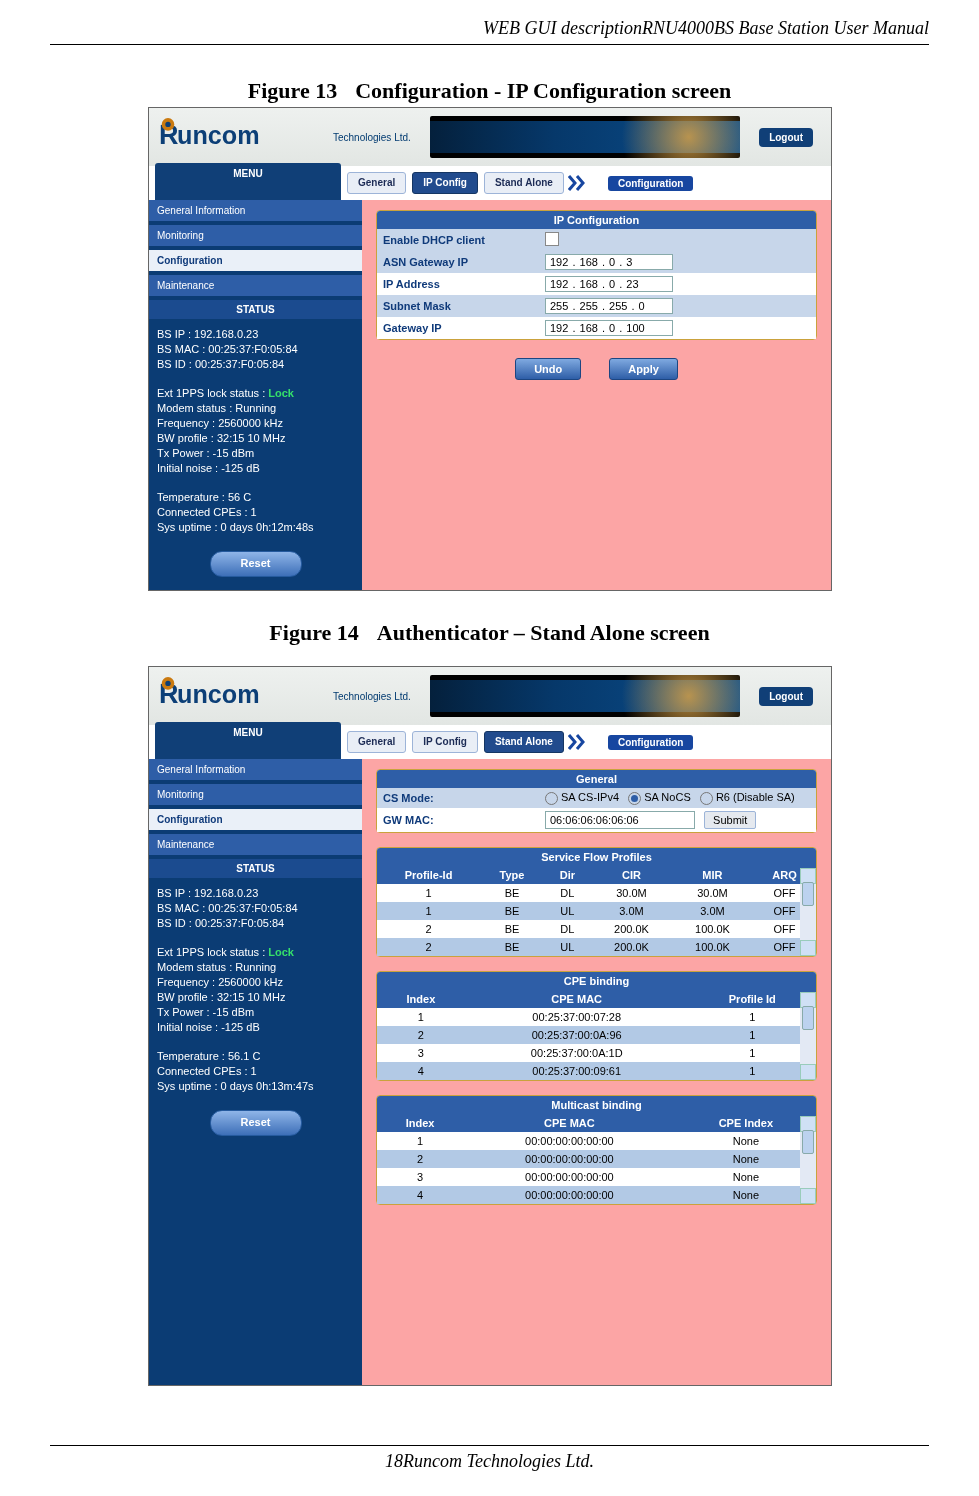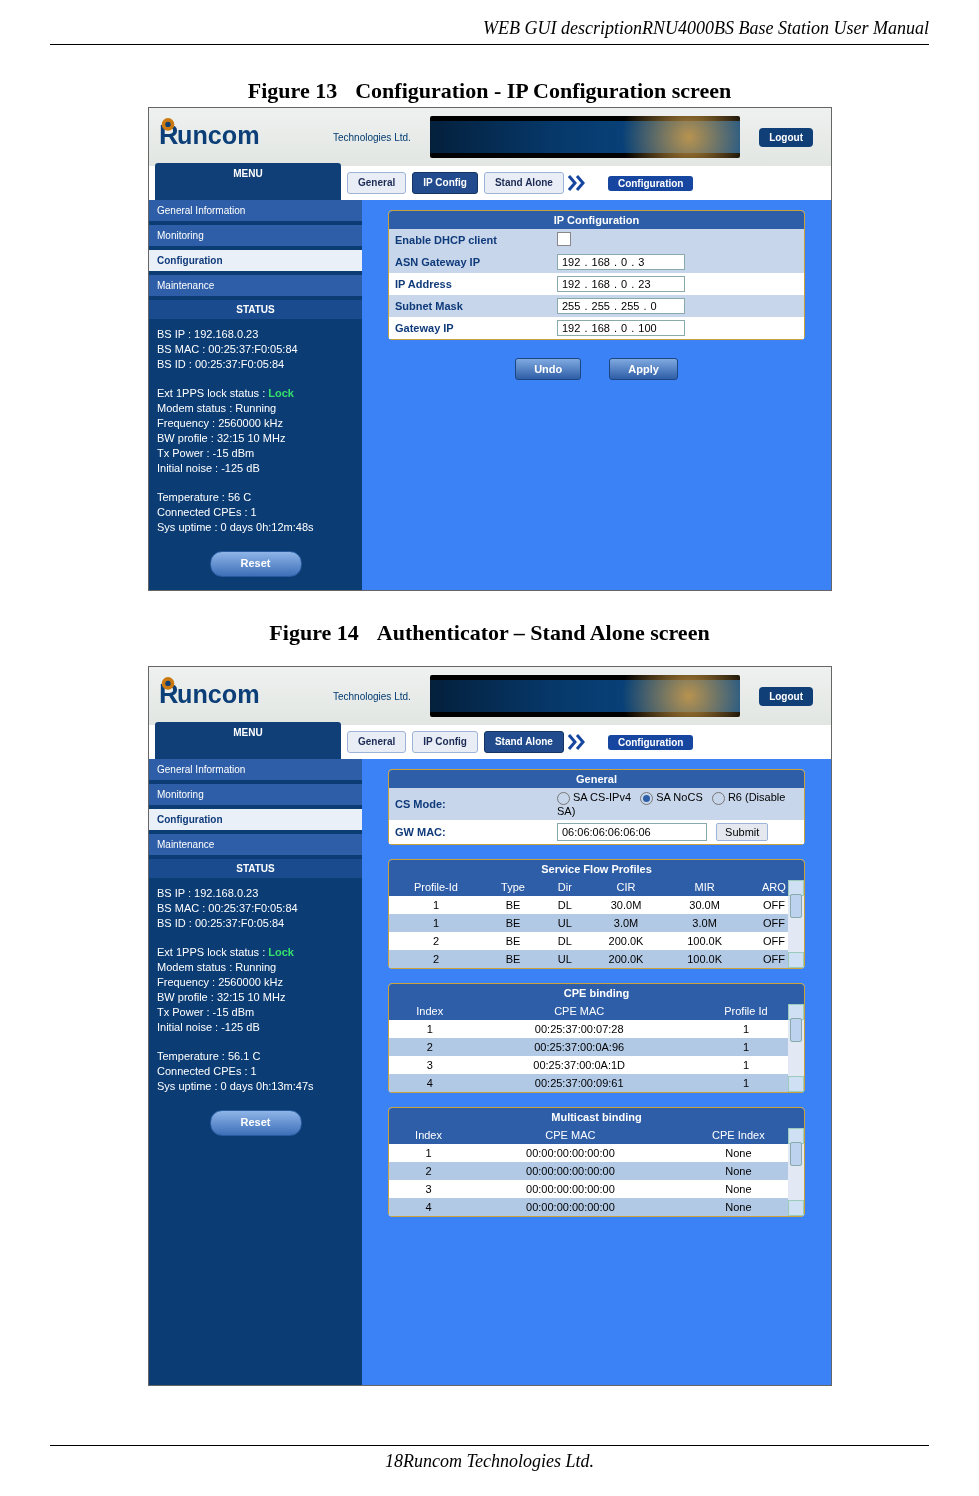--- a/index.html
+++ b/index.html
@@ -34,37 +34,37 @@
 
 .body{display:flex;height:calc(100% - 92px)}
 .side{width:213px;background:#0b3c74;color:#fff;font:10px Arial;position:relative}
 .side .mitem{background:#2e5ea7;color:#fff;padding:5px 8px;margin-bottom:4px;cursor:pointer}
 .side .mitem.sel{background:#eaf0f8;color:#0f3a7a;font-weight:700}
 .side .mhdr{background:#1b4b8f;color:#fff;text-align:center;font-weight:700;padding:4px 0;margin-top:4px}
 .side .stat{padding:8px;font-size:11px;line-height:1.35}
 .side .stat .lock{color:#35e06a;font-weight:700}
 .side .reset{display:block;margin:8px auto;width:90px;height:24px;background:linear-gradient(#8fb5e8,#3d6fb8);border:1px solid #255a9e;border-radius:12px;color:#fff;font:700 11px Arial;text-align:center;line-height:22px}
 
-.main{flex:1;background:#3b82f6;padding:10px 26px}
+.main{flex:1;background:#fca5a5;padding:10px 14px}
 .panel{border:1px solid #caa23c;border-radius:4px;background:#fff;margin-bottom:14px}
 .panel .pt{background:#2e5ea7;color:#fff;text-align:center;font:700 11px Arial;padding:3px 0;border-radius:3px 3px 0 0}
 .panel table{width:100%;border-collapse:collapse;font:11px Arial}
 .panel td,.panel th{padding:3px 6px}
 .panel tr.odd{background:#c7d6ea}
 .panel tr.even{background:#fff}
 .panel td.lbl{color:#0f3a7a;font-weight:700;width:150px}
 .ipbox{display:inline-block;border:1px solid #8aa;background:#fff;padding:1px 3px;font:11px Arial;width:120px}
 .ipbox span{padding:0 1px}
 .chk{width:12px;height:12px;border:1px solid #888;display:inline-block;background:#fff}
 
 .btn{display:inline-block;background:linear-gradient(#7fa9e0,#2e5ea7);color:#fff;font:700 11px Arial;padding:4px 18px;border:1px solid #1c4682;border-radius:3px}
 .btn-row{text-align:center;margin-top:18px}
 .btn-row .btn{margin:0 12px}
 
-.grid th{background:#2e5ea7;color:#fff;font-weight:400}
+.grid th{background:#2e5ea7;color:#fff;font-weight:700}
 .grid tr.r0{background:#fff}
 .grid tr.r1{background:#b2c9e5}
 .grid td{text-align:center}
 .scrollwrap{position:relative}
 .scrollbar{position:absolute;top:20px;right:0;bottom:0;width:16px;background:#e3e9f4}
 .scrollbar .thumb{position:absolute;left:2px;right:2px;height:22px;background:#bcd2ef;border:1px solid #8aa;border-radius:2px}
 .scrollbar .up,.scrollbar .dn{position:absolute;left:0;right:0;height:14px;background:#cfe0f5;border:1px solid #9cb}
 .scrollbar .up{top:0}.scrollbar .dn{bottom:0}
 
 .radio{display:inline-block;width:11px;height:11px;border:1px solid #777;border-radius:50%;vertical-align:middle;margin-right:3px;position:relative}

